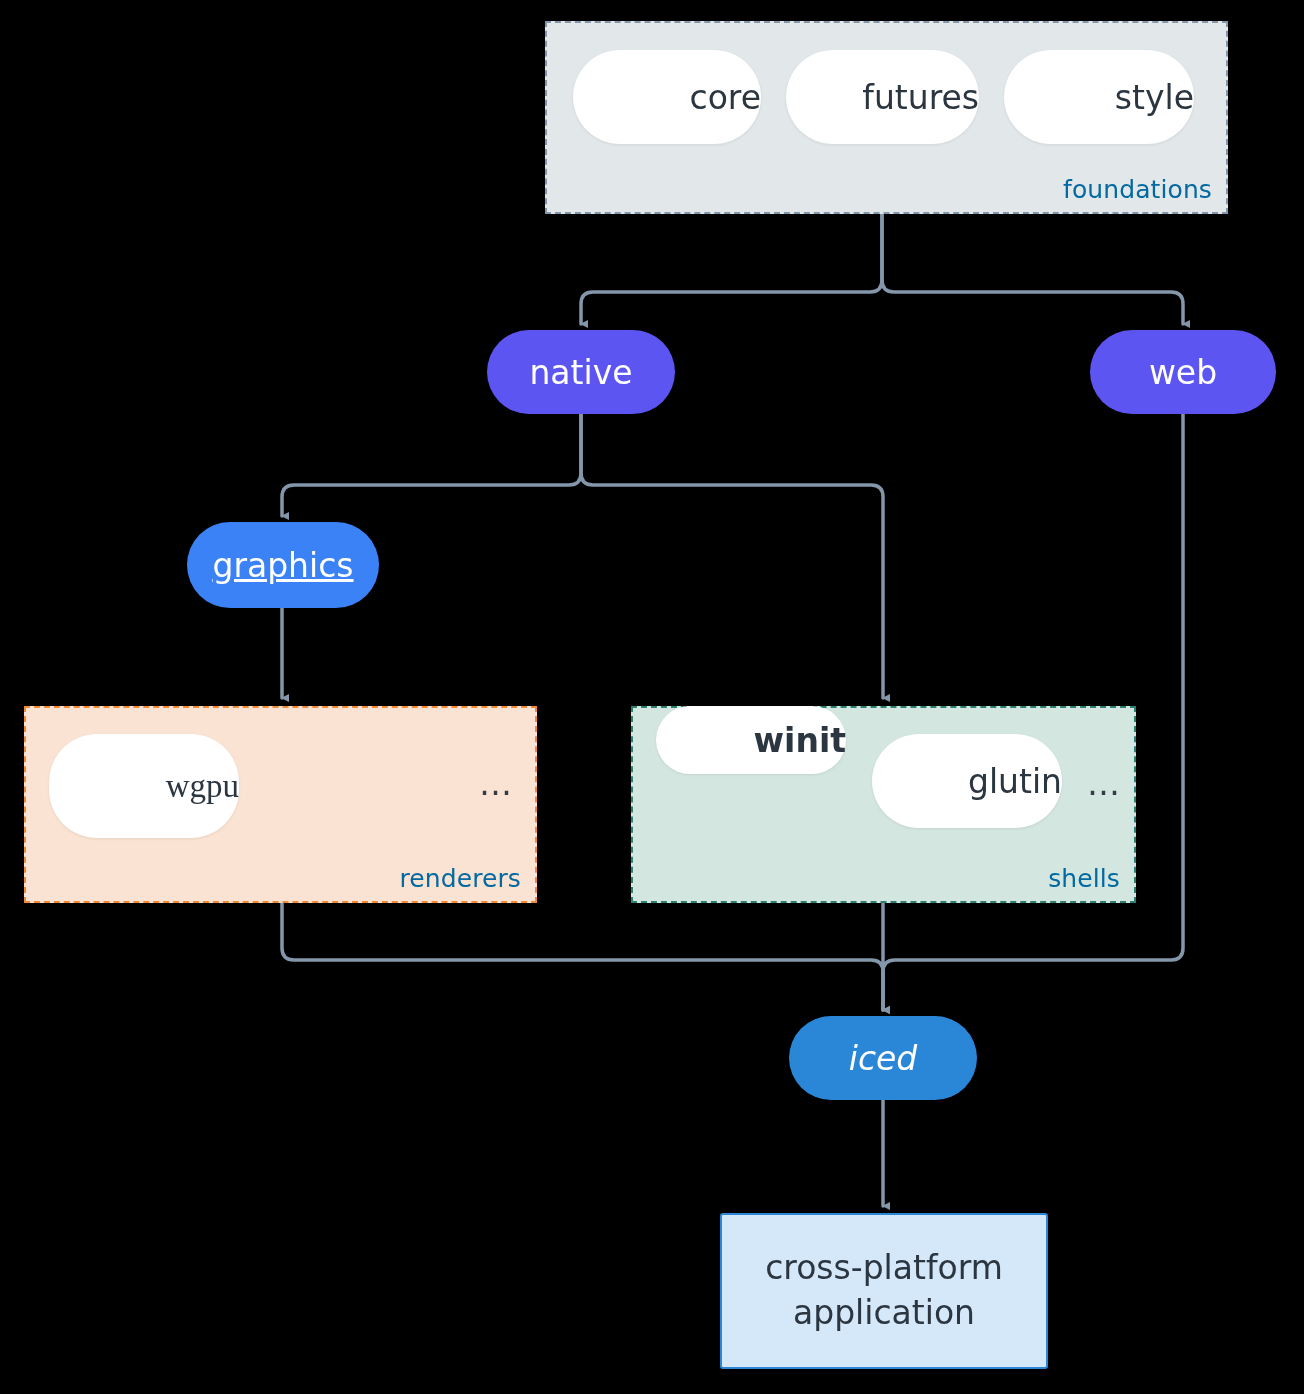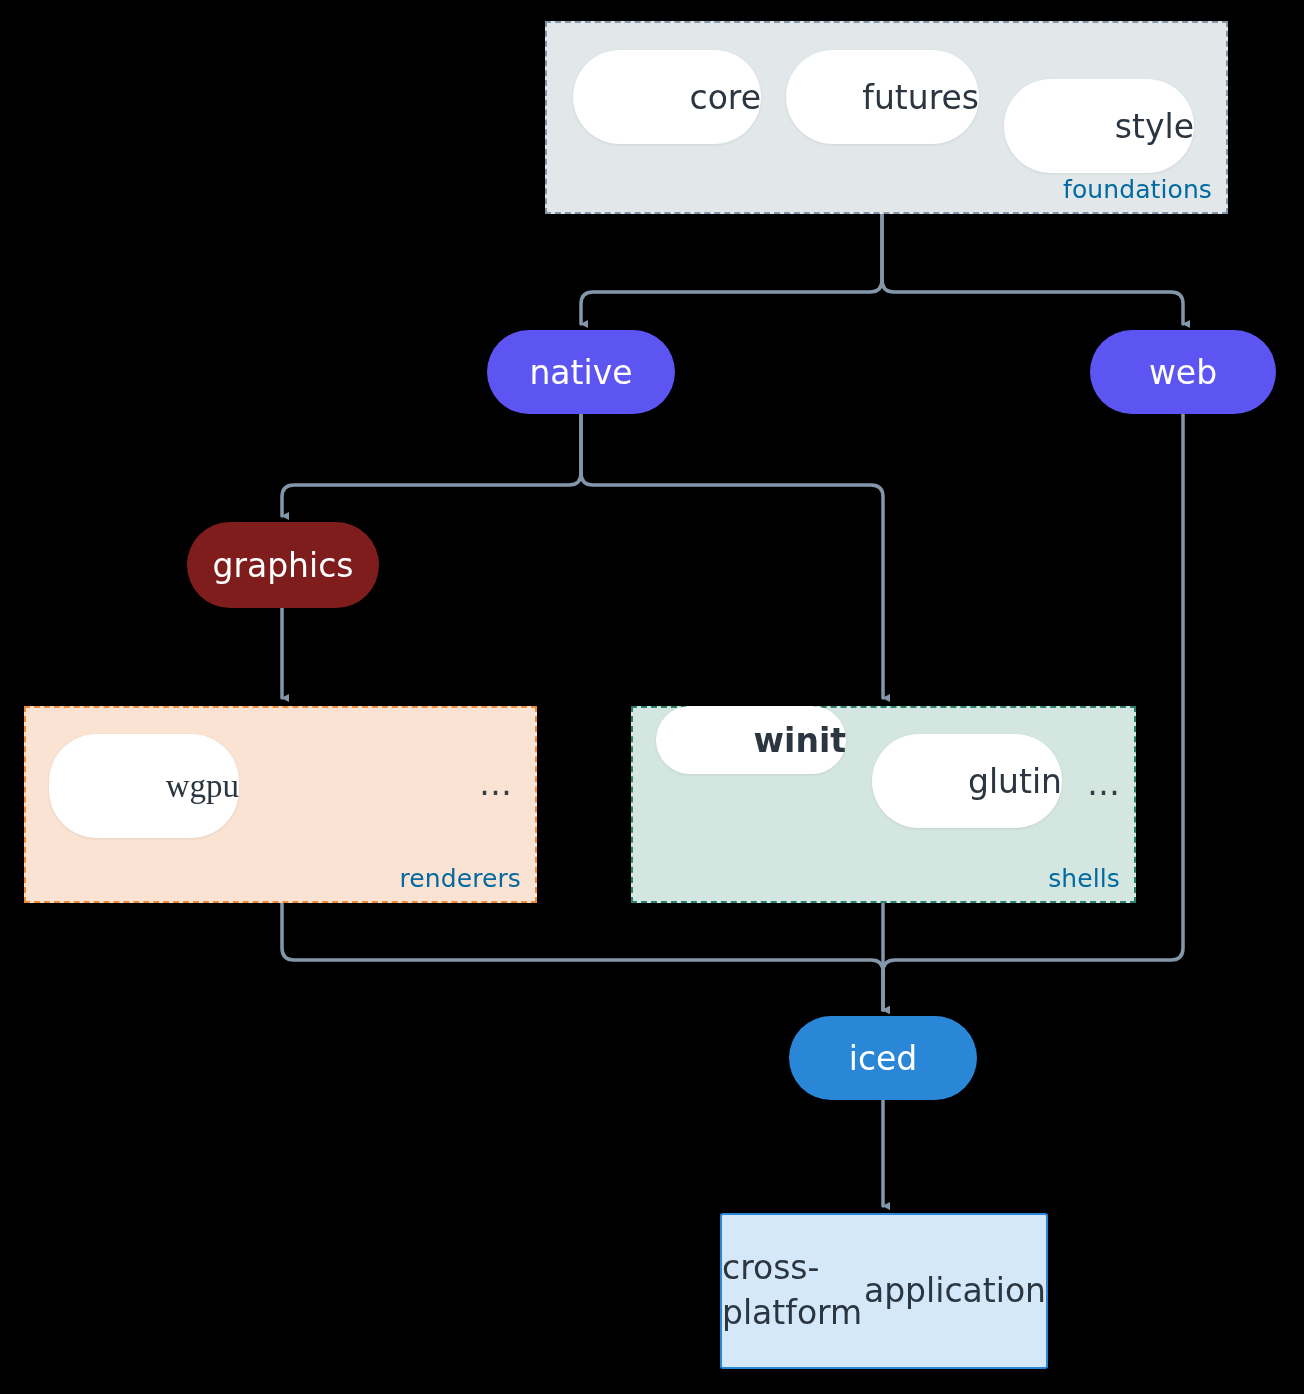--- a/index.html
+++ b/index.html
@@ -83,36 +83,36 @@
     position: absolute;
     display: flex;
     align-items: center;
     justify-content: center;
     color: #ffffff;
     font-size: 33px;
     border-radius: 48px;
   }
   .node-native  { background: #5d55f2; }
   .node-web     { background: #5d55f2; }
-  .node-graphics{ background: #7f1d1d; }
+  .node-graphics{ background: #3b82f6; text-decoration: underline; }
   .node-iced    { background: #2a87d8; }
 
   .node-box {
     position: absolute;
     background: #d4e8fa;
     border: 2px solid #2a87d8;
     border-radius: 3px;
     display: flex;
-    flex-direction: row;
+    flex-direction: column;
     align-items: center;
     justify-content: center;
     color: #2c3640;
     font-size: 33px;
     line-height: 1.35;
-    text-align: left;
+    text-align: right;
   }
 
   .ellipsis {
     position: absolute;
     color: #333b44;
     font-size: 33px;
     letter-spacing: 2px;
   }
 </style>
 </head>
@@ -150,21 +150,21 @@
 
   <div class="cluster cluster-foundations">
     <div class="cluster-label">foundations</div>
   </div>
   <div class="pill-white" style="left:573px; top:50px; width:188px; height:94px;">
     <span>core</span>
   </div>
   <div class="pill-white" style="left:786px; top:50px; width:193px; height:94px;">
     <span>futures</span>
   </div>
-  <div class="pill-white" style="left:1004px; top:50px; width:190px; height:94px;margin-top:29px;">
+  <div class="pill-white" style="left:1004px; top:50px; width:190px; height:94px;">
     <span>style</span>
   </div>
 
   <div class="node node-web" style="left:1090px; top:330px; width:186px; height:84px;">
     <span>web</span>
   </div>
   <div class="node node-native" style="left:487px; top:330px; width:188px; height:84px;">
     <span>native</span>
   </div>
 
@@ -184,21 +184,21 @@
     <div class="cluster-label">shells</div>
   </div>
   <div class="pill-white" style="left:656px; top:706px; width:190px; height:68px;font-weight:bold;">
     <span>winit</span>
   </div>
   <div class="pill-white" style="left:872px; top:734px; width:190px; height:94px;">
     <span>glutin</span>
   </div>
   <div class="ellipsis" style="left:1087px; top:764px;">…</div>
 
-  <div class="node node-iced" style="left:789px; top:1016px; width:188px; height:84px;">
+  <div class="node node-iced" style="left:789px; top:1016px; width:188px; height:84px;font-style:italic;">
     <span>iced</span>
   </div>
 
   <div class="node-box" style="left:720px; top:1213px; width:324px; height:152px;">
     <span>cross-platform</span>
     <span>application</span>
   </div>
 
 </div>
 

